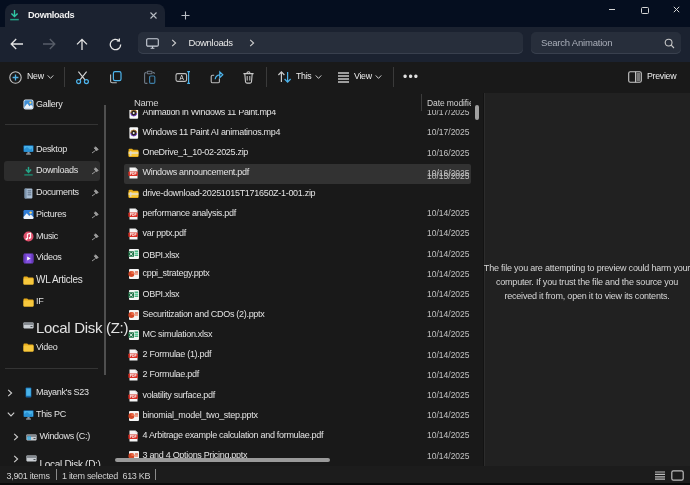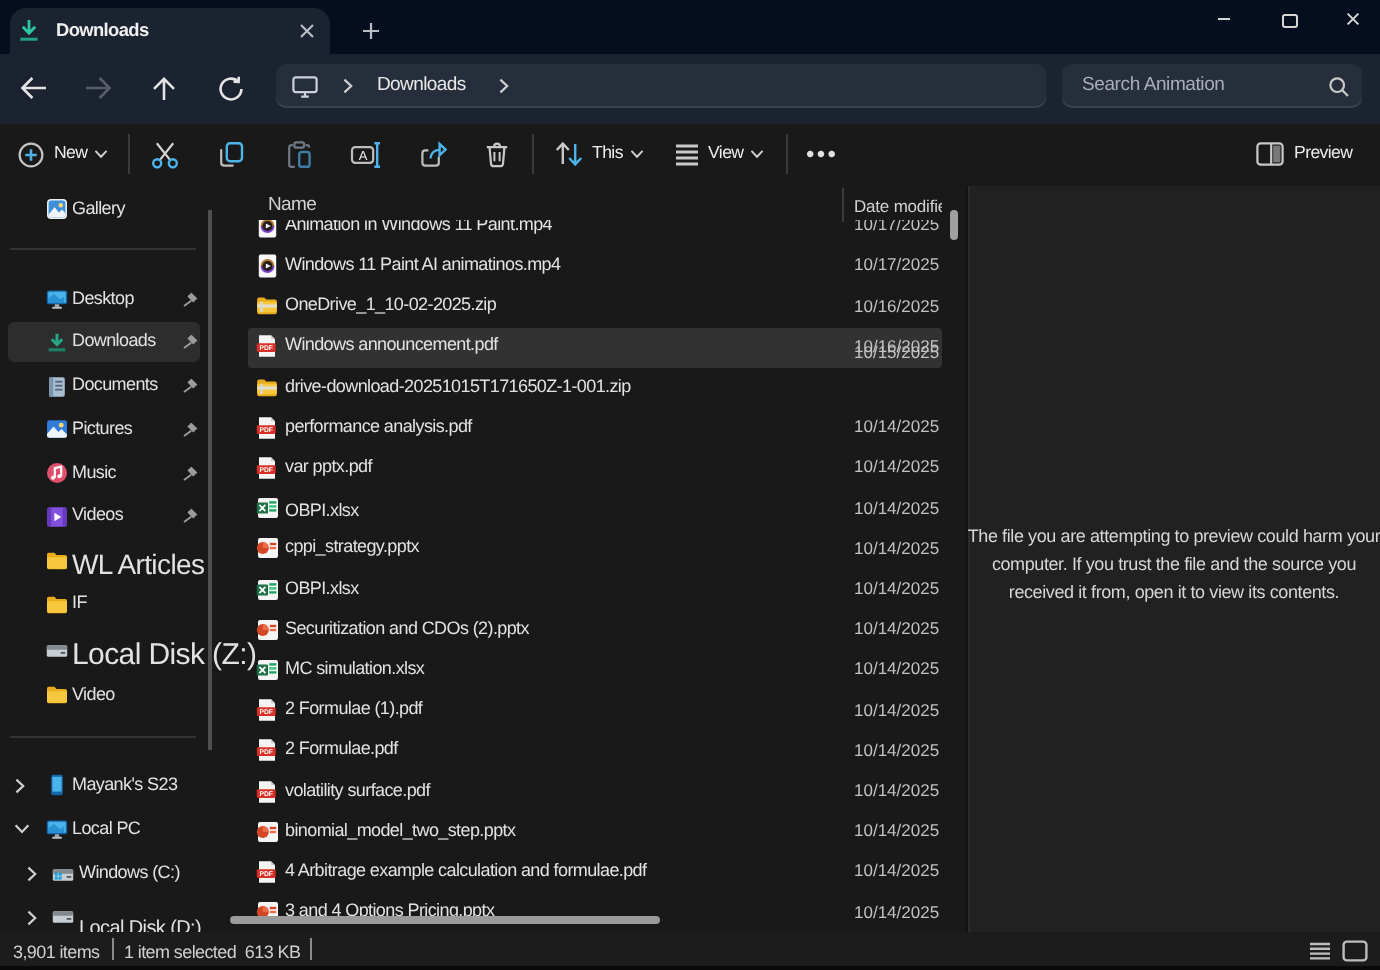--- a/index.html
+++ b/index.html
@@ -356,21 +356,21 @@
   </svg>
 <div class="t" style="left:36px;top:252.4px;font-size:9px;color:#e2e2e2">Videos</div>
 <svg class="abs" style="left:90.5px;top:254.39999999999998px" width="8" height="8" viewBox="0 0 8 8">
     <path d="M4.4 0.7 L7.3 3.6 M3.1 1.9 L6 4.9 M4.6 4.4 L1 7" stroke="#9c9c9c" stroke-width="1" fill="none"></path>
     <path d="M3.7 1.3 L6.6 4.2" stroke="#9c9c9c" stroke-width="2" fill="none"></path>
   </svg>
 <svg class="abs" style="left:22.5px;top:274.7px" width="11" height="11" viewBox="0 0 11 11">
     <path d="M0.5 2.3 q0-0.9 0.9-0.9 h2.8 l1.1 1.1 h4.3 q0.9 0 0.9 0.9 v5.3 q0 0.9-0.9 0.9 h-8.2 q-0.9 0-0.9-0.9 Z" fill="#e9ad1c"></path>
     <path d="M0.5 3.6 h10 v4.9 q0 0.9-0.9 0.9 h-8.2 q-0.9 0-0.9-0.9 Z" fill="#f7c83d"></path>
   </svg>
-<div class="t" style="left:36px;top:274.2px;font-size:14px;color:#e2e2e2">WL Articles</div>
+<div class="t" style="left:36px;top:274.2px;font-size:10px;color:#e2e2e2">WL Articles</div>
 <svg class="abs" style="left:22.5px;top:296.7px" width="11" height="11" viewBox="0 0 11 11">
     <path d="M0.5 2.3 q0-0.9 0.9-0.9 h2.8 l1.1 1.1 h4.3 q0.9 0 0.9 0.9 v5.3 q0 0.9-0.9 0.9 h-8.2 q-0.9 0-0.9-0.9 Z" fill="#e9ad1c"></path>
     <path d="M0.5 3.6 h10 v4.9 q0 0.9-0.9 0.9 h-8.2 q-0.9 0-0.9-0.9 Z" fill="#f7c83d"></path>
   </svg>
 <div class="t" style="left:36px;top:296.2px;font-size:9px;color:#e2e2e2">IF</div>
 <svg class="abs" style="left:22.5px;top:319.5px" width="11" height="11" viewBox="0 0 11 11">
     <rect x="0.4" y="2.6" width="10.2" height="5.8" rx="0.8" fill="#c8cdd2"></rect>
     <rect x="0.4" y="2.6" width="10.2" height="2.3" rx="0.8" fill="#84898f"></rect>
     <rect x="7.3" y="6" width="2.4" height="0.9" rx="0.45" fill="#4a4f54"></rect>
   </svg>
@@ -392,21 +392,21 @@
 <svg class="abs" style="left:6.5px;top:410.5px" width="8" height="8" viewBox="0 0 8 8">
     <path d="M0.8 1.6 L4 5 L7.2 1.6" fill="none" stroke="#cfcfcf" stroke-width="1.1"></path>
   </svg>
 <svg class="abs" style="left:22.5px;top:409.0px" width="11" height="11" viewBox="0 0 11 11">
     <rect x="0.4" y="1.2" width="10.2" height="6.9" rx="1" fill="#1467a8"></rect>
     <rect x="1.1" y="1.9" width="8.8" height="5.5" rx="0.5" fill="#49b3ea"></rect>
     <path d="M1.1 5.2 L4 3 L7 5.6 L9 4.2 V7.4 H1.1 Z" fill="#2289cf" opacity="0.8"></path>
     <rect x="4.4" y="8.1" width="2.2" height="1.4" fill="#9aa3ad"></rect>
     <rect x="3" y="9.4" width="5" height="1" rx="0.5" fill="#b9c0c7"></rect>
   </svg>
-<div class="t" style="left:36px;top:408.5px;font-size:9px;color:#e2e2e2">Local PC</div>
+<div class="t" style="left:36px;top:408.5px;font-size:9px;color:#e2e2e2">This PC</div>
 <svg class="abs" style="left:12.5px;top:433.0px" width="6" height="8" viewBox="0 0 6 8">
     <path d="M1.2 0.8 L4.6 4 L1.2 7.2" fill="none" stroke="#cfcfcf" stroke-width="1.1"></path>
   </svg>
 <svg class="abs" style="left:26.0px;top:431.5px" width="11" height="11" viewBox="0 0 11 11">
     <rect x="0.4" y="2.6" width="10.2" height="5.8" rx="0.8" fill="#c8cdd2"></rect>
     <rect x="0.4" y="2.6" width="10.2" height="2.3" rx="0.8" fill="#84898f"></rect>
     <rect x="7.3" y="6" width="2.4" height="0.9" rx="0.45" fill="#4a4f54"></rect>
     <rect x="1.4" y="4.4" width="3.4" height="3.4" fill="#17a2e0"></rect>
     <path d="M1.4 6.1 h3.4 M3.1 4.4 v3.4" stroke="#c8cdd2" stroke-width="0.4"></path>
   </svg>

